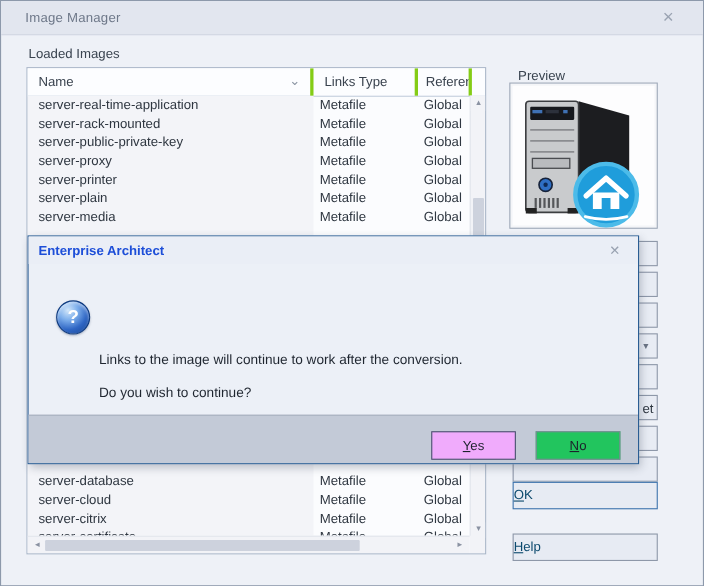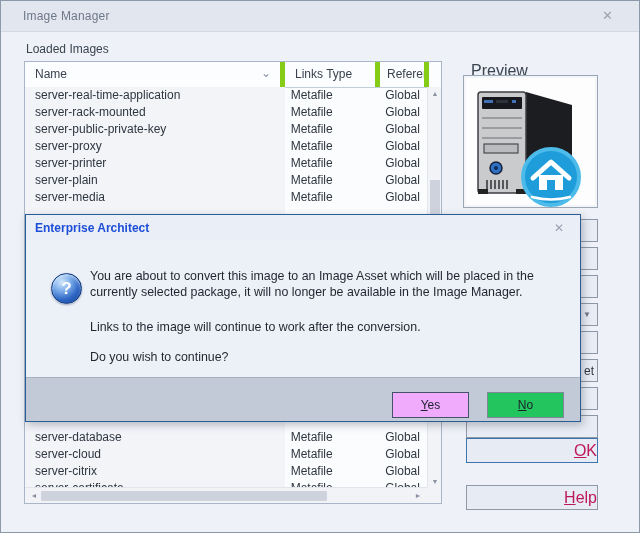--- a/index.html
+++ b/index.html
@@ -42,21 +42,21 @@
     background:#fbfcfe;border:1px solid #a9b6c8;box-sizing:border-box;
     overflow:hidden;
   }
   .list-header{
     position:absolute;left:0;top:0;right:0;height:25px;
     display:flex;background:#fcfdff;
     border-bottom:1px solid #c3cedd;
   }
   .hcell{
     position:relative;box-sizing:border-box;
-    border-right:5px solid #84cc16;
+    border-right:3px solid #84cc16;
     font-size:12px;color:#39424e;
     padding:5px 0 0 10px;overflow:hidden;white-space:nowrap;
   }
   .hcell.name{width:260px;}
   .hcell.type{width:95px;}
   .hcell.ref{width:49px;padding-left:7px;}
   .hcell.filler{flex:1;border-right:none;}
   .sort-chevron{
     position:absolute;right:9px;top:4px;
     font-size:12px;color:#8a94a2;
@@ -105,42 +105,42 @@
   .hscroll .thumb{
     position:absolute;top:3px;left:16px;width:286px;height:10px;
     background:#cdd2dd;border-radius:1px;
   }
   .scroll-corner{
     position:absolute;right:0;bottom:0;width:14px;height:16px;background:#f2f3f7;
   }
   
   .preview-label{
     position:absolute;left:470px;top:61px;
-    font-size:16px;color:#3a4450;
+    font-size:12px;color:#3a4450;
   }
   .preview-box{
     position:absolute;left:462px;top:74px;width:135px;height:133px;
     background:#fdfdfe;border:1px solid #9aa5b6;box-sizing:border-box;
     box-shadow:inset 0 0 0 2px #f4f5f8;
   }
   
   .side-btn{
     position:absolute;left:465px;width:132px;height:23px;
     background:#e8ecf4;border:1px solid #8e98a9;box-sizing:border-box;
   }
   .side-btn .dd{
     position:absolute;right:6px;top:6px;font-size:8px;color:#6b7484;
   }
   .side-btn .frag{
     position:absolute;left:117px;top:4px;font-size:12px;color:#2e3640;
   }
   .push-btn{
     position:absolute;left:465px;width:132px;height:25px;
     background:#e7ebf3;box-sizing:border-box;
-    font-size:16px;color:#be185d;text-align:right;line-height:23px;
+    font-size:12px;color:#0c4a6e;text-align:left;line-height:23px;
   }
   .push-btn.ok{top:437px;border:1px solid #3e74ad;}
   .push-btn.help{top:484px;border:1px solid #8e98a9;}
   .accel{text-decoration:underline;}
   
   .modal{
     position:absolute;left:24px;top:213px;width:556px;height:208px;
     background:#ecf0f7;border:1px solid #2a5d93;box-sizing:border-box;
     box-shadow:2px 3px 8px rgba(40,50,70,.30);
     z-index:10;
@@ -351,21 +351,20 @@
   <div class="push-btn ok"><span class="accel">O</span><span>K</span></div>
   <div class="push-btn help"><span class="accel">H</span><span>elp</span></div>
 
   <div class="modal">
     <div class="modal-titlebar">
       <span class="title">Enterprise Architect</span>
       <span class="close">✕</span>
     </div>
     <div class="modal-body">
       <div class="q-icon">?</div>
-      <div class="msg p1">You are about to convert this image to an Image Asset which will be placed in the currently selected package, it will no longer be available in the Image Manager.</div>
       <div class="msg p2">Links to the image will continue to work after the conversion.</div>
       <div class="msg p3">Do you wish to continue?</div>
     </div>
     <div class="modal-footer"></div>
     <div class="dlg-btn yes"><span class="accel">Y</span><span>es</span></div>
     <div class="dlg-btn no"><span class="accel">N</span><span>o</span></div>
   </div>
 
 </div>
 

